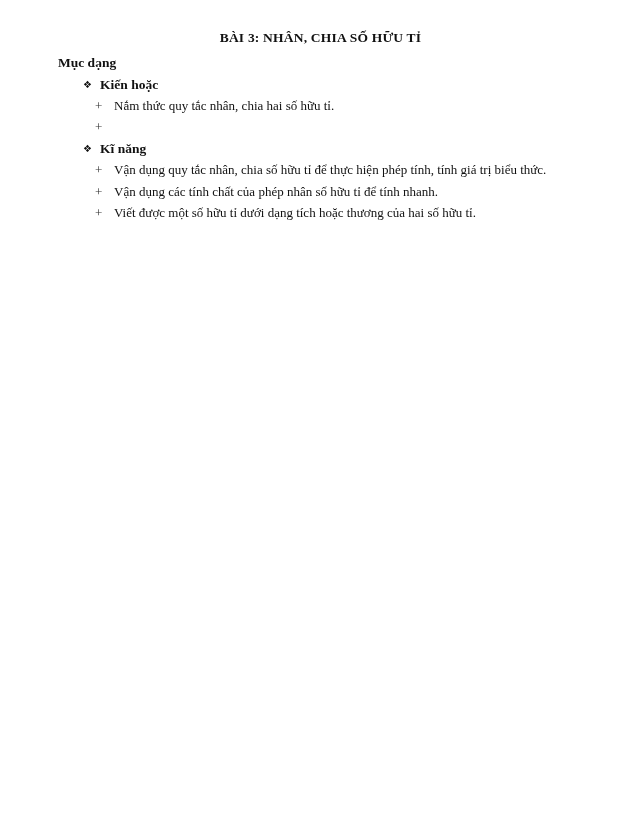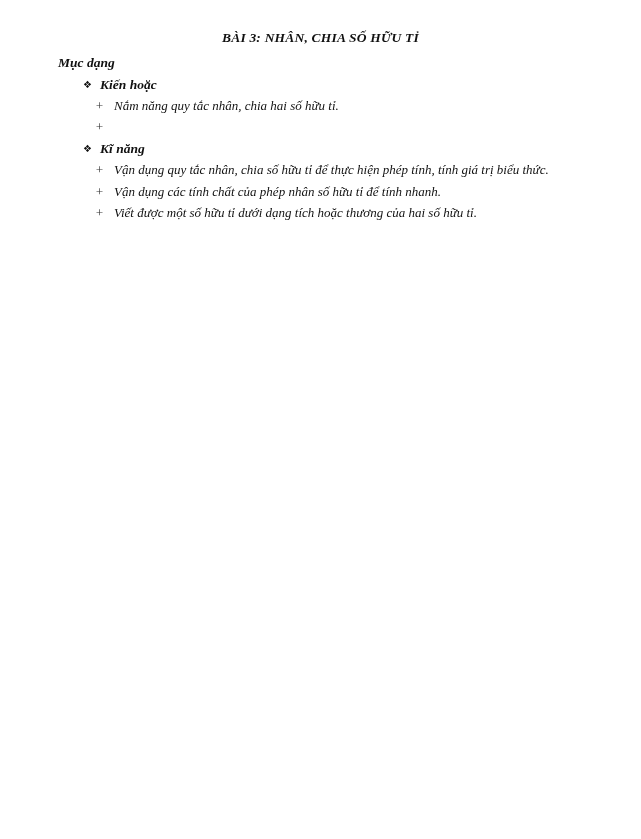--- a/index.html
+++ b/index.html
@@ -9,21 +9,20 @@
   }
   .page {
     position: relative;
     width: 641px;
     height: 591px;
     background: #ffffff;
     color: #111111;
     font-family: "Liberation Serif", "DejaVu Serif", serif;
     font-size: 13px;
     overflow: hidden;
-    font-style: italic;
   }
   .doc-title {
     position: absolute;
     top: 30px;
     left: 0;
     right: 0;
     text-align: center;
     font-weight: bold;
     font-size: 13.5px;
     letter-spacing: 0.2px;
@@ -90,21 +89,21 @@
 
   <div class="objectives">
 
     <div class="row l1">
       <span class="bullet">❖</span>
       <span class="label">Kiến hoặc</span>
     </div>
 
     <div class="row l2">
       <span class="marker">+</span>
-      <span class="text">Nắm năng quy tắc nhân, chia hai số hữu tỉ.</span>
+      <span class="text">Nắm thức quy tắc nhân, chia hai số hữu tỉ.</span>
     </div>
 
     <div class="row l2">
       <span class="marker">+</span>
     </div>
 
     <div class="row l1">
       <span class="bullet">❖</span>
       <span class="label">Kĩ năng</span>
     </div>

